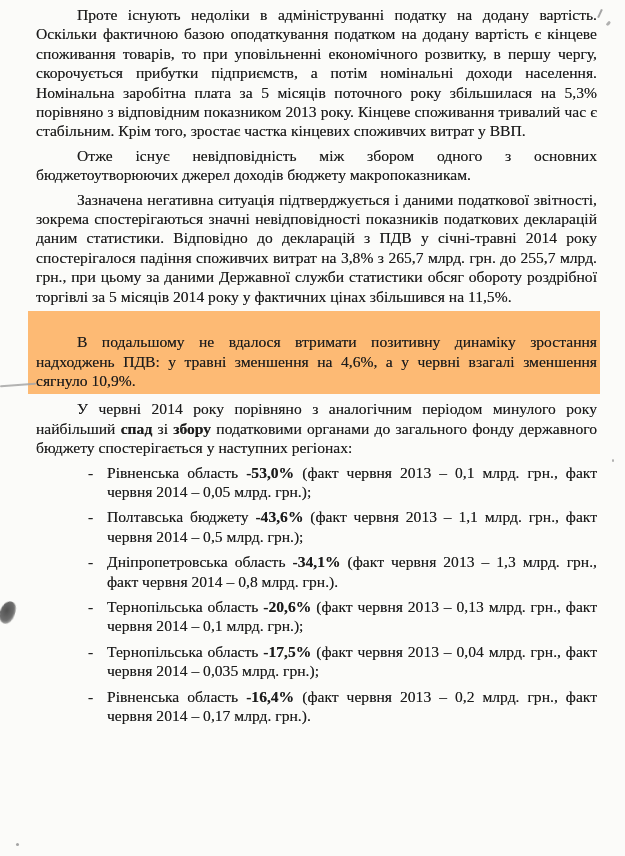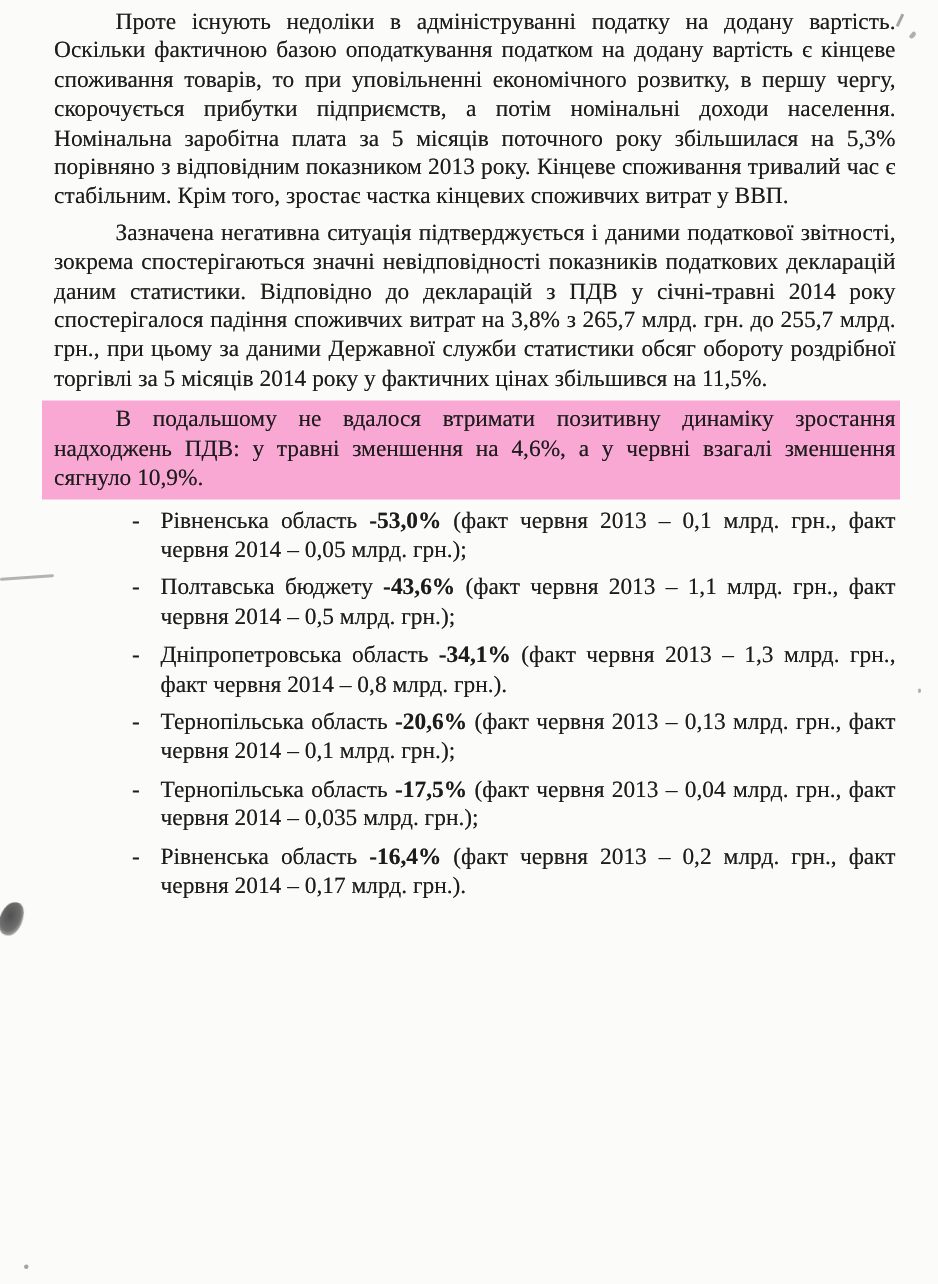--- a/index.html
+++ b/index.html
@@ -19,23 +19,23 @@
     color: #1c1c1c;
     text-shadow: 0 0 0.35px rgba(25,25,25,0.6);
     border-radius: 25px;
   }
   .para {
     margin: 0 0 5px 0;
     text-align: justify;
     text-indent: 41px;
   }
   .highlight {
-    background: #f9a8d4;
+    background: #fdba74;
     margin: 1px -3px 5px -8px;
-    padding: 3px 3px 4px 8px;
+    padding: 21px 3px 4px 8px;
   }
   .highlight .para { margin: 0; }
   b { font-weight: bold; }
   .region-list {
     list-style: none;
     margin: 0 0 4px 0;
     padding: 0;
   }
   .region-list li {
     position: relative;
@@ -78,28 +78,32 @@
     background: #9a9a9a; border-radius: 50%; opacity: .8;
   }
 </style>
 </head>
 <body>
 
 <div class="page">
 
   <p class="para">Проте існують недоліки в адмініструванні податку на додану вартість. Оскільки фактичною базою оподаткування податком на додану вартість є кінцеве споживання товарів, то при уповільненні економічного розвитку, в першу чергу, скорочується прибутки підприємств, а потім номінальні доходи населення. Номінальна заробітна плата за 5 місяців поточного року збільшилася на 5,3% порівняно з відповідним показником 2013 року. Кінцеве споживання тривалий час є стабільним. Крім того, зростає частка кінцевих споживчих витрат у ВВП.</p>
 
+  <p class="para">Отже існує невідповідність між збором одного з основних бюджетоутворюючих джерел доходів бюджету макропоказникам.</p>
 
   <p class="para">Зазначена негативна ситуація підтверджується і даними податкової звітності, зокрема спостерігаються значні невідповідності показників податкових декларацій даним статистики. Відповідно до декларацій з ПДВ у січні-травні 2014 року спостерігалося падіння споживчих витрат на 3,8% з 265,7 млрд. грн. до 255,7 млрд. грн., при цьому за даними Державної служби статистики обсяг обороту роздрібної торгівлі за 5 місяців 2014 року у фактичних цінах збільшився на 11,5%.</p>
 
 
   <div class="highlight">
     <p class="para">В подальшому не вдалося втримати позитивну динаміку зростання надходжень ПДВ: у травні зменшення на 4,6%, а у червні взагалі зменшення сягнуло 10,9%.</p>
   </div>
 
+  <p class="para">
+    <span>У червні 2014 року порівняно з аналогічним періодом минулого року найбільший </span><b>спад</b><span> зі </span><b>збору</b><span> податковими органами до загального фонду державного бюджету спостерігається у наступних регіонах:</span>
+  </p>
 
   <ul class="region-list">
     <li>
       <span class="bullet-dash">-</span>
       <span>Рівненська область</span>
       <b>-53,0%</b>
       <span>(факт червня 2013 – 0,1 млрд. грн., факт червня 2014 – 0,05 млрд. грн.);</span>
     </li>
     <li>
       <span class="bullet-dash">-</span>

